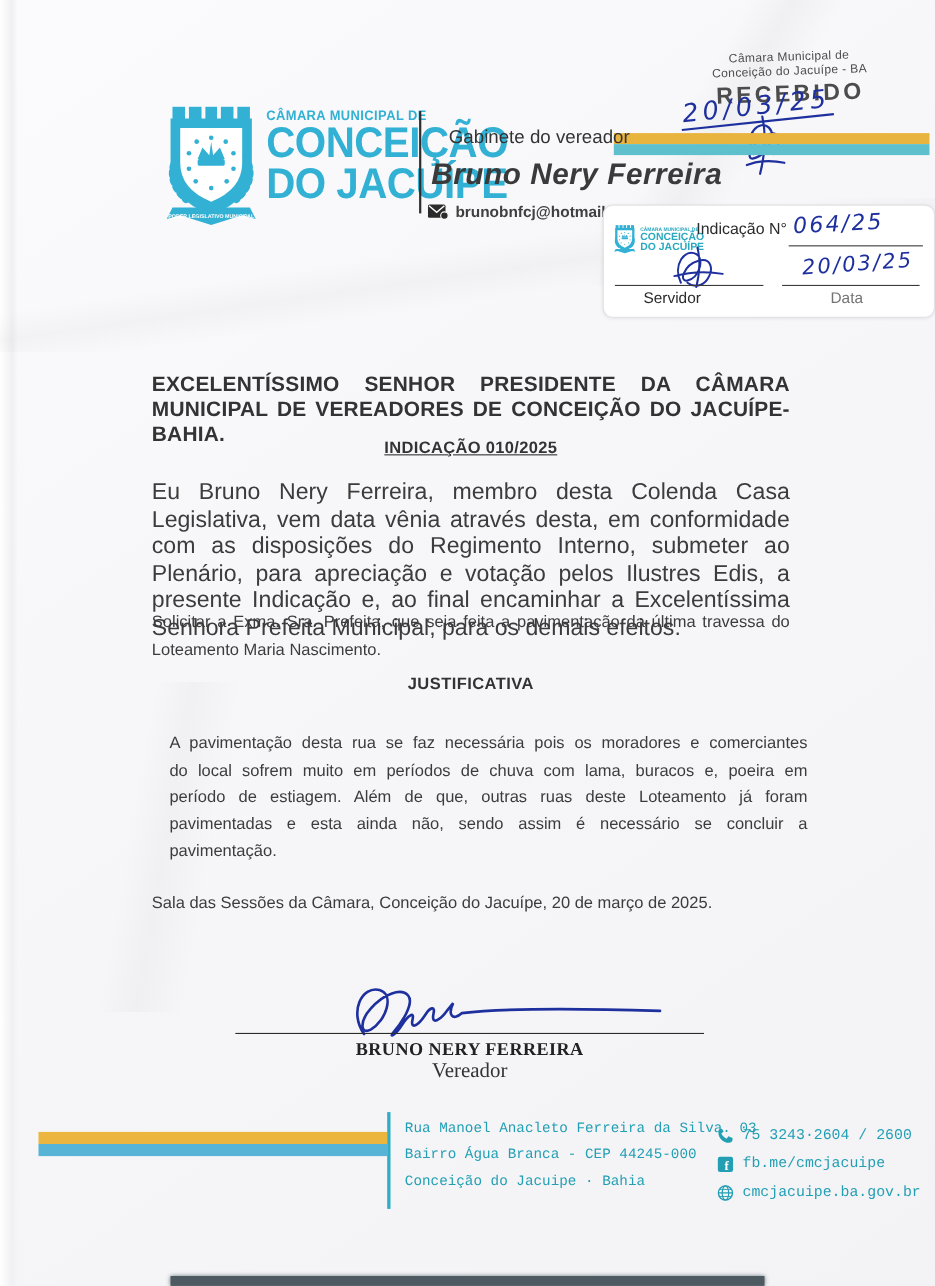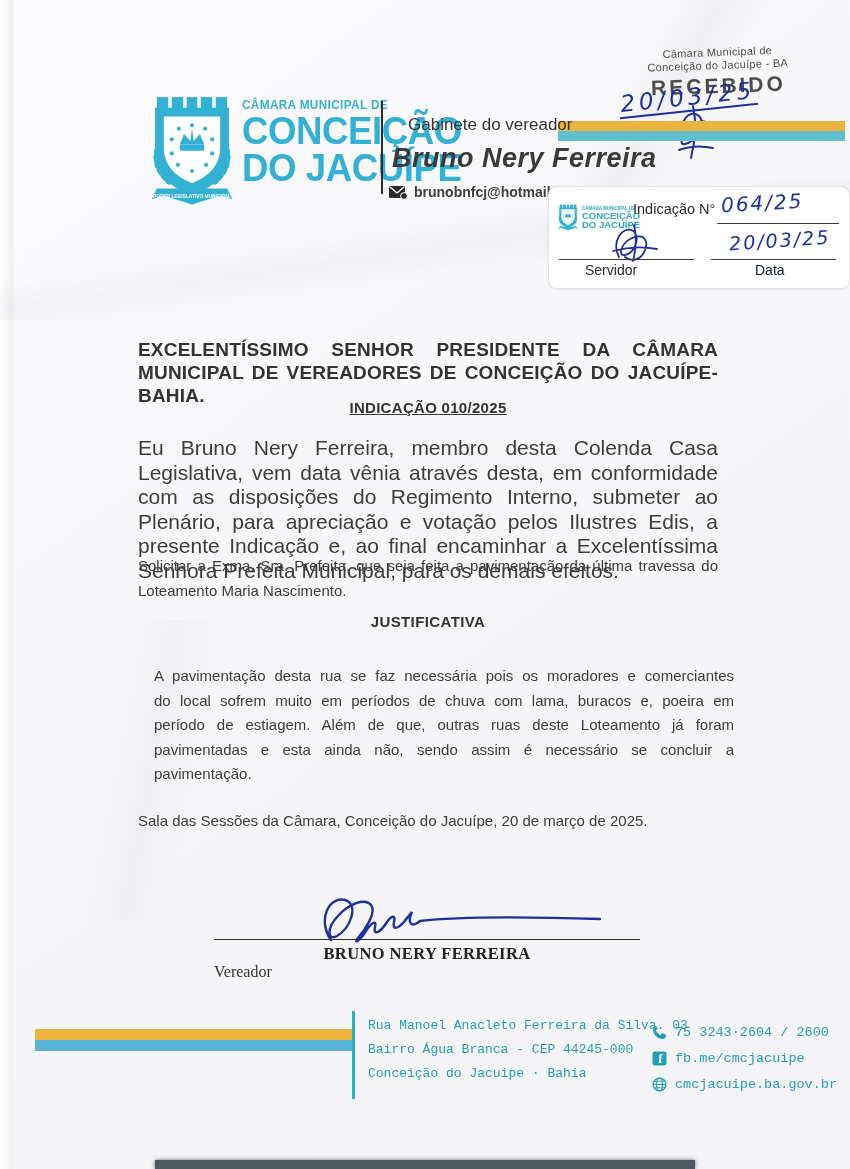--- a/index.html
+++ b/index.html
@@ -57,40 +57,40 @@
   .mini-logo .t1{font-size:4.5px;font-weight:bold;line-height:5px;}
   .mini-logo .t2{font-size:9.5px;font-weight:800;line-height:9px;}
   .ind-label{left:84px;top:14px;font-size:14.5px;color:#2b2b2b;}
   .ind-value{left:172px;top:4px;font-size:20px;letter-spacing:2px;transform:rotate(-3deg);}
   .ind-line{left:168px;top:36px;width:122px;border-bottom:1.5px solid #3a3a3a;}
   .serv-scribble{left:52px;top:34px;}
   .serv-line{left:10px;top:72px;width:135px;border-bottom:1.5px solid #3a3a3a;}
   .serv-label{left:36px;top:75px;font-size:14px;color:#2b2b2b;}
   .data-value{left:180px;top:42px;font-size:19px;letter-spacing:2px;transform:rotate(-4deg);}
   .data-line{left:162px;top:72px;width:125px;border-bottom:1.5px solid #3a3a3a;}
-  .data-label{left:206px;top:75px;font-size:14px;color:#0f172a;}
+  .data-label{left:206px;top:75px;font-size:14px;color:#737373;}
 
   
   .doc{left:138px;width:580px;}
   .addressee{top:298px;font-size:19px;font-weight:bold;line-height:23px;color:#333;
     text-align:justify;letter-spacing:.2px;margin-top:40px;}
   .doc-title{top:399px;text-align:center;font-size:15px;font-weight:bold;letter-spacing:.3px;color:#333;text-decoration:underline;}
   .p1{top:436px;font-size:21px;line-height:24.5px;text-align:justify;}
   .p2{top:554px;font-size:15px;line-height:24.5px;text-align:justify;}
   .just-title{top:613px;text-align:center;font-size:15px;font-weight:bold;letter-spacing:.4px;color:#333;}
   .p3{top:648px;font-size:15px;line-height:24.5px;text-align:justify;word-spacing:3px;}
   .dateline{top:812px;font-size:15px;}
 
   
   .sig-svg{left:295px;top:890px;}
   .sig-line{left:214px;top:939px;width:426px;border-bottom:1.5px solid #2b2b2b;}
   .sig-name{left:214px;top:944px;width:426px;text-align:center;
     font-family:"Liberation Serif",serif;font-weight:bold;font-size:16.5px;color:#222;letter-spacing:.4px;}
-  .sig-role{left:214px;top:963px;width:426px;text-align:left;
-    font-family:"Liberation Serif",serif;font-size:16px;color:#333;}
+  .sig-role{left:214px;top:963px;width:426px;text-align:center;
+    font-family:"Liberation Serif",serif;font-size:19px;color:#333;}
 
   
   .ftr-stripe-y{left:35px;top:1029px;width:317px;height:11px;background:#ecb53e;}
   .ftr-stripe-b{left:35px;top:1040px;width:317px;height:11px;background:#58b4d6;}
   .ftr-vline{left:352px;top:1011px;width:3px;height:88px;background:#2fadc4;}
   .ftr-addr{left:368px;top:1014px;font-family:"Liberation Mono",monospace;
     font-size:13px;line-height:24px;color:#239fb4;}
   .ftr-contacts{left:652px;top:1014px;font-family:"Liberation Mono",monospace;
     font-size:13.5px;color:#239fb4;}
   .ftr-contacts .row{display:flex;align-items:flex-end;gap:8px;height:26px;}

